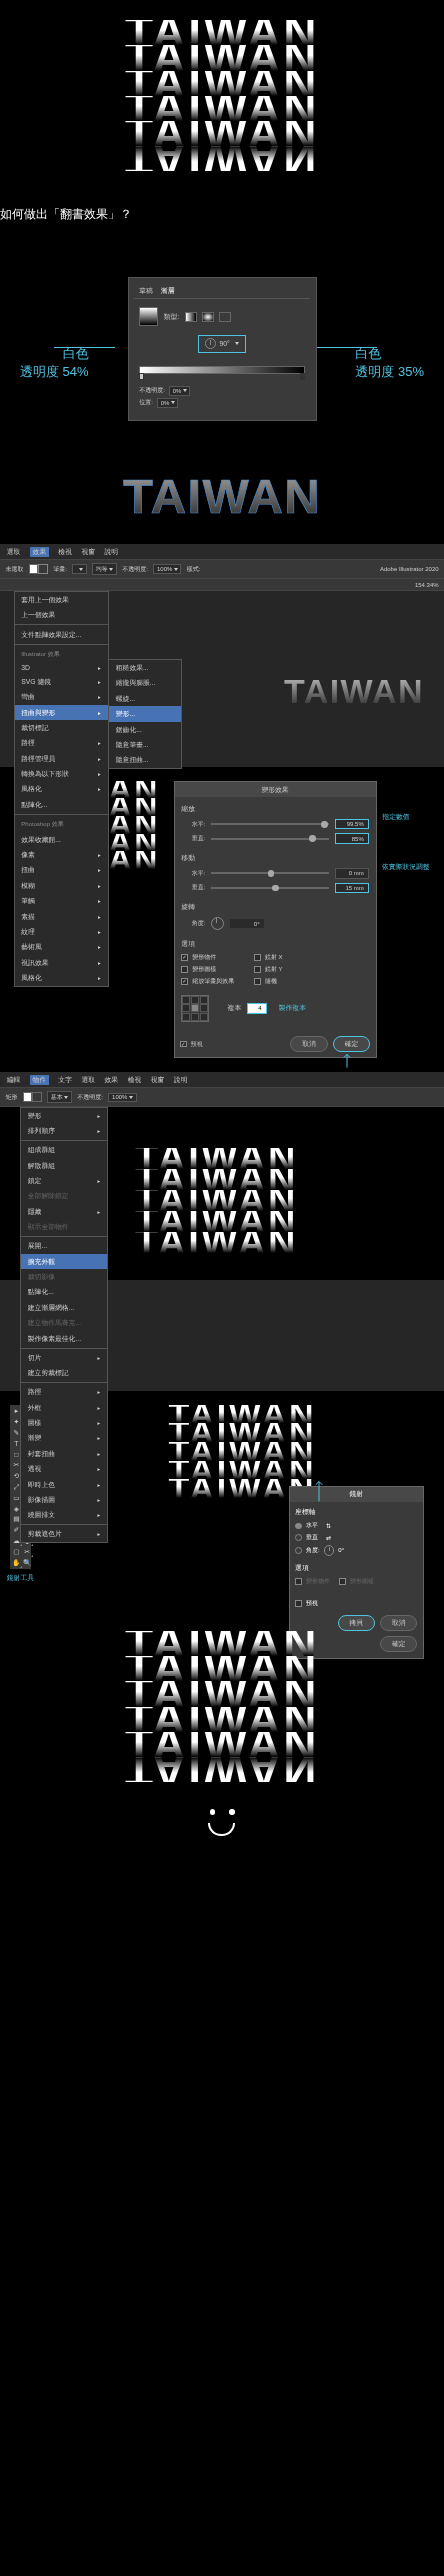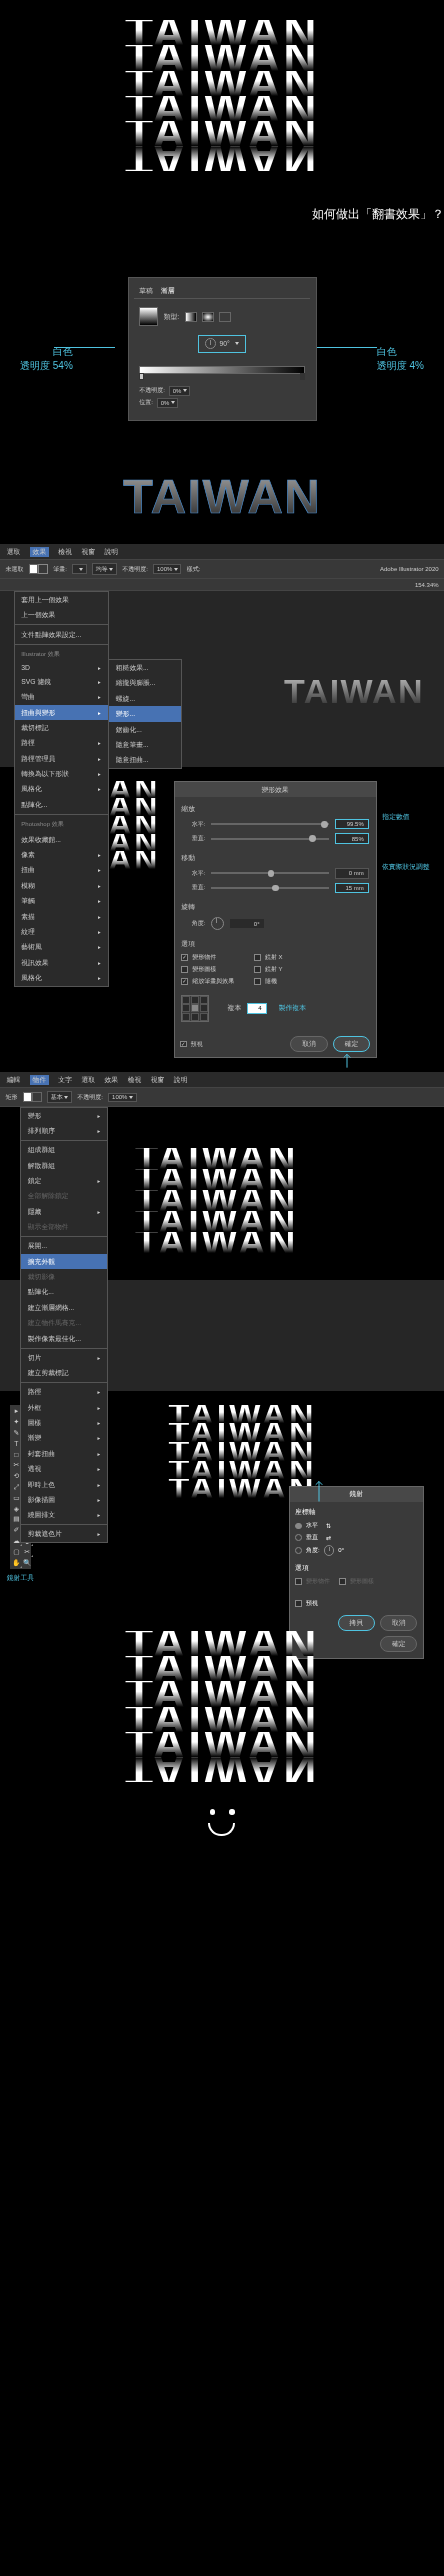--- a/index.html
+++ b/index.html
@@ -2,33 +2,33 @@
 <html style="font-size:10.8px"><head>
 <meta charset="utf-8">
 <style>
 *{margin:0;padding:0;box-sizing:border-box}
 body{background:#000;color:#fff;font-family:sans-serif;width:444px}
 .section{padding:13.5px 0;position:relative}
 .hero-text{text-align:center;padding:20px 0 6.8px}
 .flip-word{font-weight:900;font-size:46px;letter-spacing:2.7px;line-height:0.55;display:block;font-family:Arial Black,sans-serif}
 .flip-word.normal{background:linear-gradient(to bottom,#fff 0%,#fff 40%,#000 100%);-webkit-background-clip:text;background-clip:text;color:transparent}
 .flip-word.mirror{transform:scaleY(-1);background:linear-gradient(to bottom,#fff 0%,#fff 40%,#000 100%);-webkit-background-clip:text;background-clip:text;color:transparent}
-.question{text-align:right;font-size:12px;padding:27px 0;color:#fff}
+.question{text-align:left;font-size:12px;padding:27px 0;color:#fff}
 .panel{background:#3a3a3a;border:0.7px solid #555;font-size:6.8px;color:#ccc}
 .gradient-panel{width:189px;margin:13.5px auto;padding:5.4px;position:relative}
 .gradient-tabs{display:flex;gap:8px;padding:2.7px 5.4px;border-bottom:0.7px solid #555}
 .gradient-controls{padding:5.4px}
 .angle-box{border:0.7px solid #4fc3e0;padding:2.7px 5.4px;display:inline-flex;align-items:center;gap:4px;margin:5.4px 0}
 .angle-icon{width:10.8px;height:10.8px;border:0.7px solid #888;border-radius:50%;position:relative}
 .angle-icon::after{content:'';position:absolute;width:0.7px;height:4.7px;background:#888;top:0.7px;left:4.7px}
 .gradient-bar{height:8px;background:linear-gradient(to right,#fff,#000);border:0.7px solid #666;position:relative;margin:8px 0 2.7px}
 .gradient-stop{width:5.4px;height:6.8px;background:#ccc;position:absolute;bottom:-6.8px;border:0.7px solid #333}
 .opacity-row{display:flex;align-items:center;gap:4px;padding:1.4px 0;font-size:6px}
 .dropdown{background:#2a2a2a;border:0.7px solid #555;padding:0.7px 2.7px;font-size:6px;color:#ccc;display:inline-flex;align-items:center}
-.annotation{position:absolute;color:#4fc3e0;font-size:10px}
+.annotation{position:absolute;color:#4fc3e0;font-size:13px}
 .annotation .line{border-top:0.7px solid #4fc3e0;position:absolute}
 .taiwan-outlined{text-align:center;padding:20px 0}
 .taiwan-outlined-text{font-size:49px;font-weight:900;font-family:Arial Black,sans-serif;letter-spacing:1.4px;background:linear-gradient(to bottom,#aaa,#222);-webkit-background-clip:text;background-clip:text;color:transparent;position:relative;display:inline-block}
 .taiwan-outlined-text::before{content:attr(data-text);position:absolute;left:0;top:0;color:transparent;-webkit-text-stroke:0.7px #4a8ac9}
 .menubar{background:#2a2a2a;display:flex;gap:9.5px;padding:2.7px 6.8px;font-size:6.8px;color:#ccc;border-bottom:0.7px solid #444}
 .toolbar-row{background:#383838;display:flex;align-items:center;gap:5.4px;padding:2.7px 5.4px;font-size:6px;color:#ccc;border-bottom:0.7px solid #444}
 .swatch-pair{display:flex}
 .swatch{width:9.5px;height:9.5px;border:0.7px solid #666}
 .menu-dropdown{background:#2a2a2a;border:0.7px solid #555;position:absolute;font-size:6.8px;color:#ccc;min-width:95px;z-index:10}
 .menu-item{padding:2.7px 6.8px;display:flex;justify-content:space-between;align-items:center}
@@ -88,21 +88,21 @@
 <div class="question">如何做出「翻書效果」？</div>
 
 <div class="section" style="position:relative">
   <div class="annotation" style="left:20px;top:95px;text-align:right">
     <div>白色</div>
     <div>透明度 54%</div>
     <div class="line" style="width:61px;left:34px;top:2.7px"></div>
   </div>
   <div class="annotation" style="right:20px;top:95px">
     <div>白色</div>
-    <div>透明度 4%</div>
+    <div>透明度 35%</div>
     <div class="line" style="width:61px;right:47px;top:2.7px"></div>
   </div>
   <div class="panel gradient-panel">
     <div class="gradient-tabs">
       <span>草稿</span>
       <span style="color:#fff">漸層</span>
     </div>
     <div class="gradient-controls">
       <div style="display:flex;align-items:center;gap:5.4px;padding:2.7px 0">
         <div style="width:19px;height:19px;background:linear-gradient(to bottom,#fff,#000);border:0.7px solid #666"></div>

